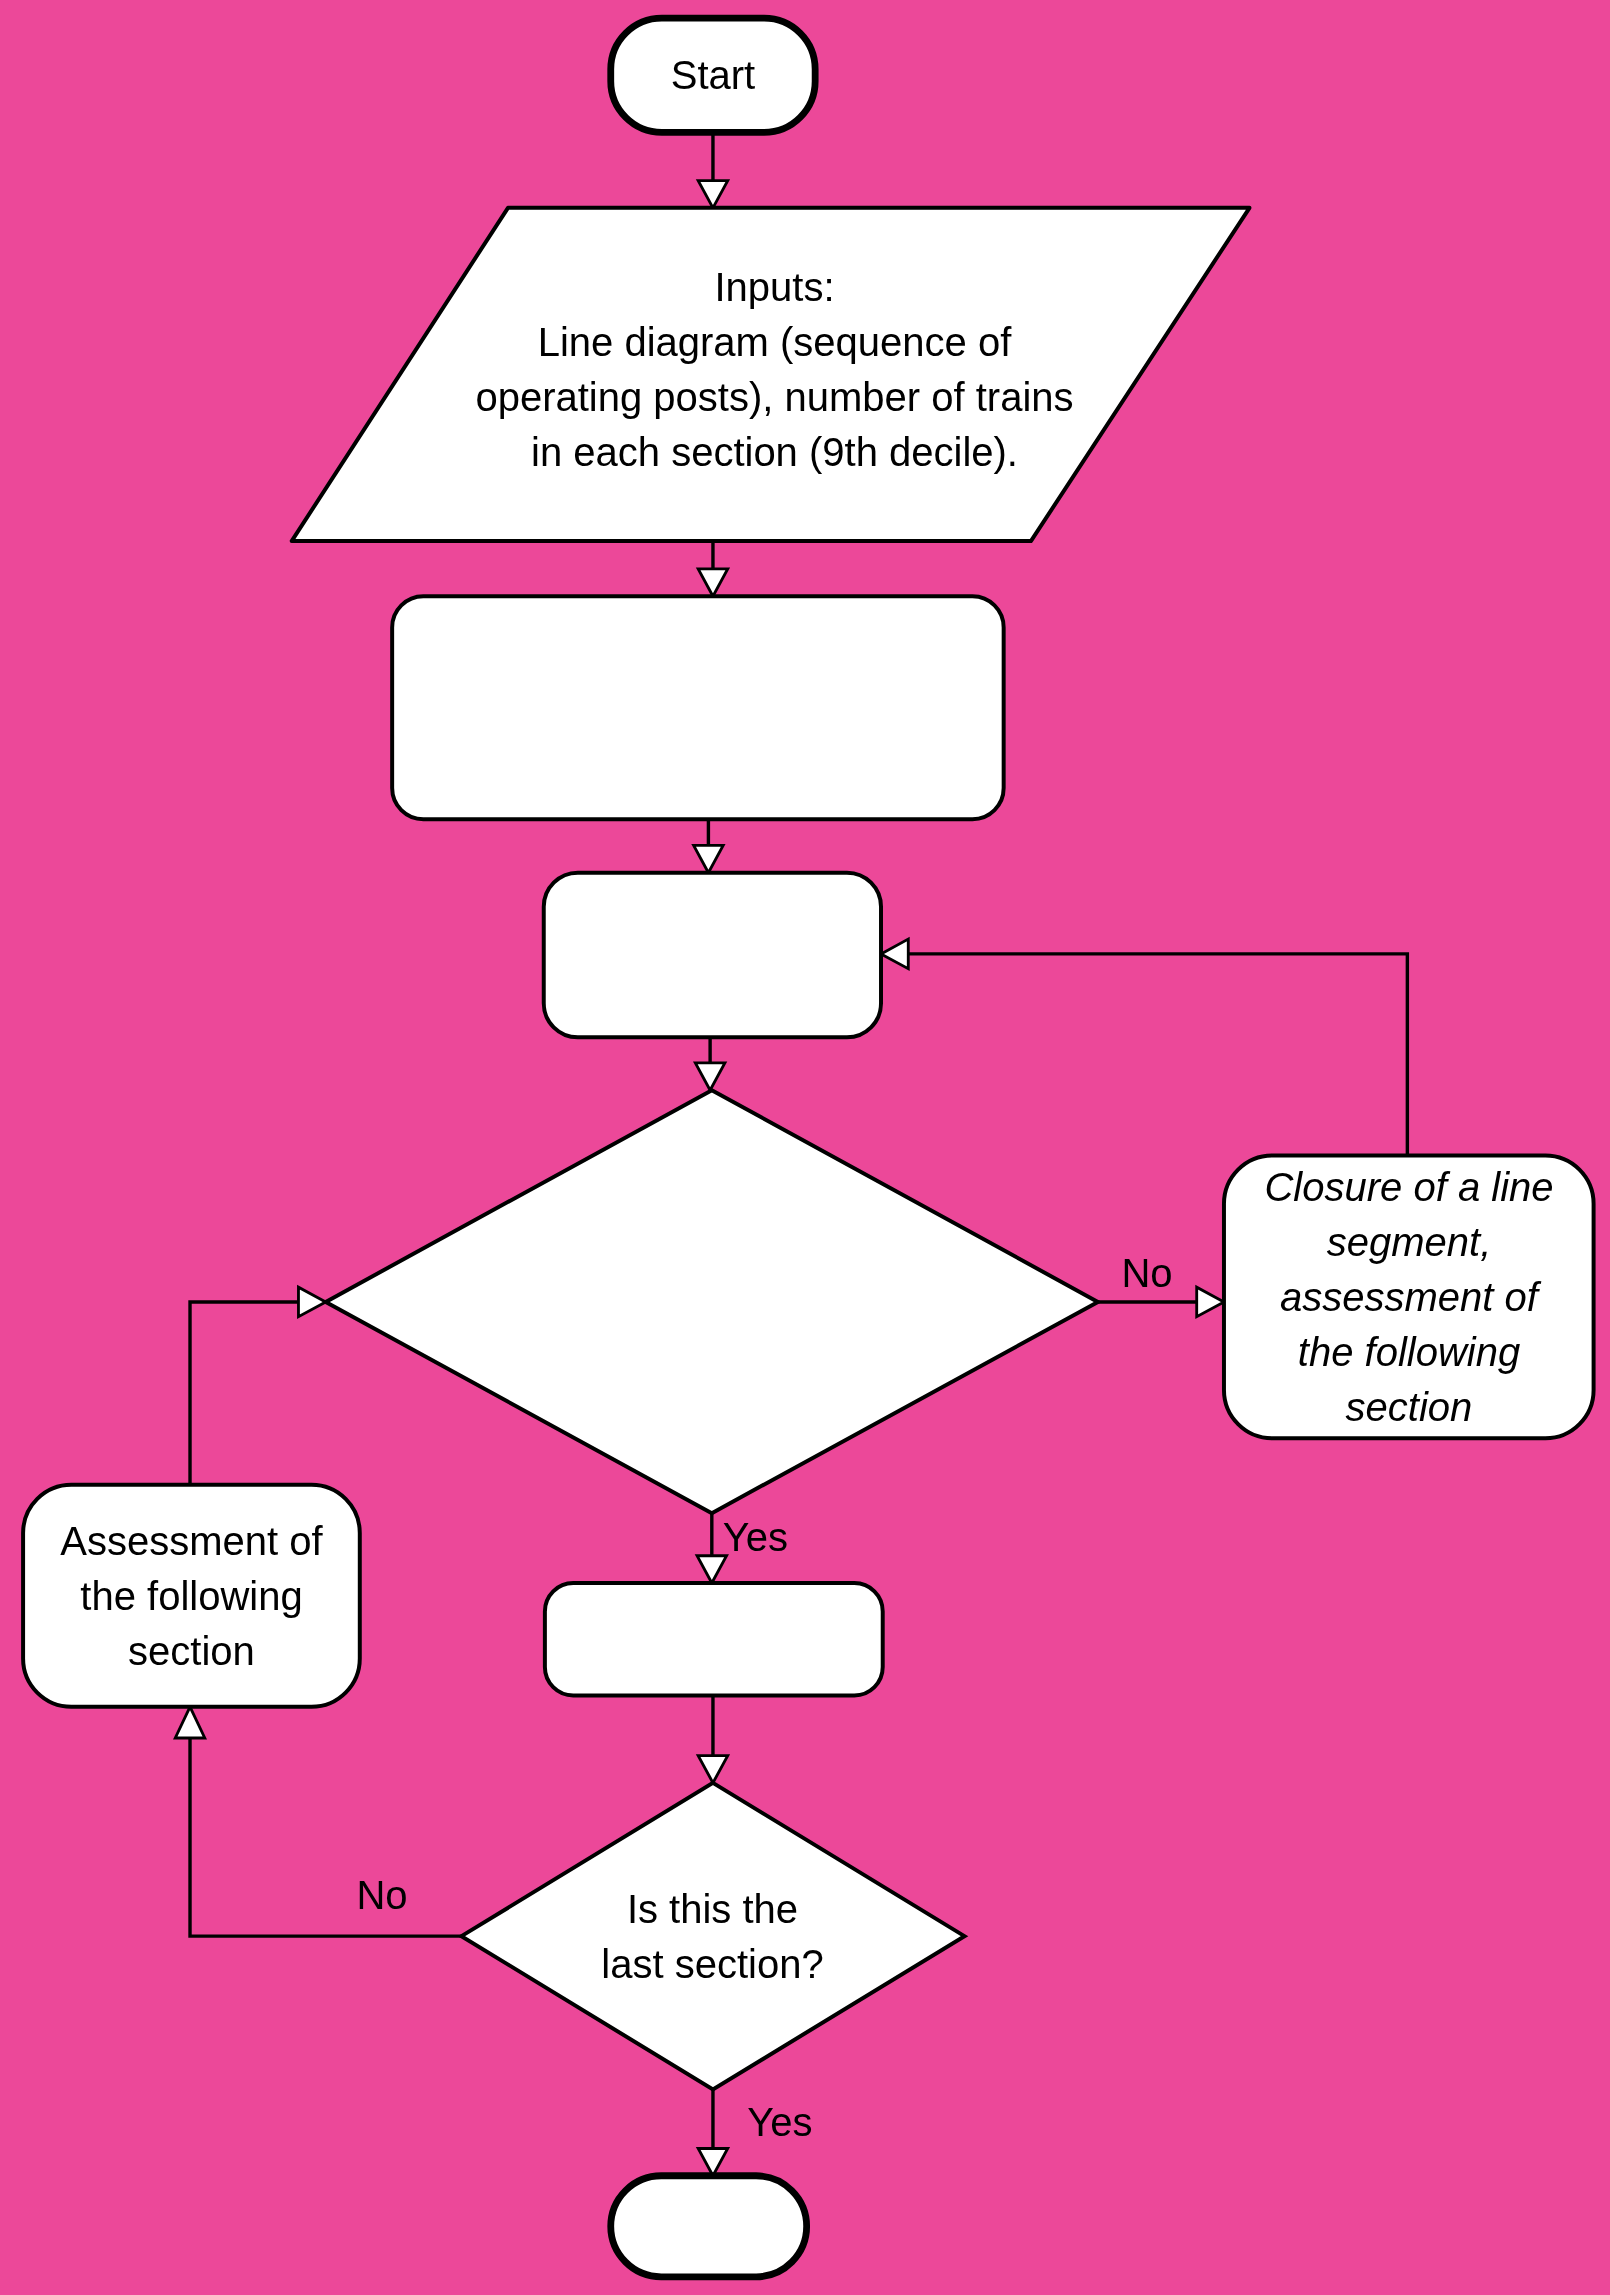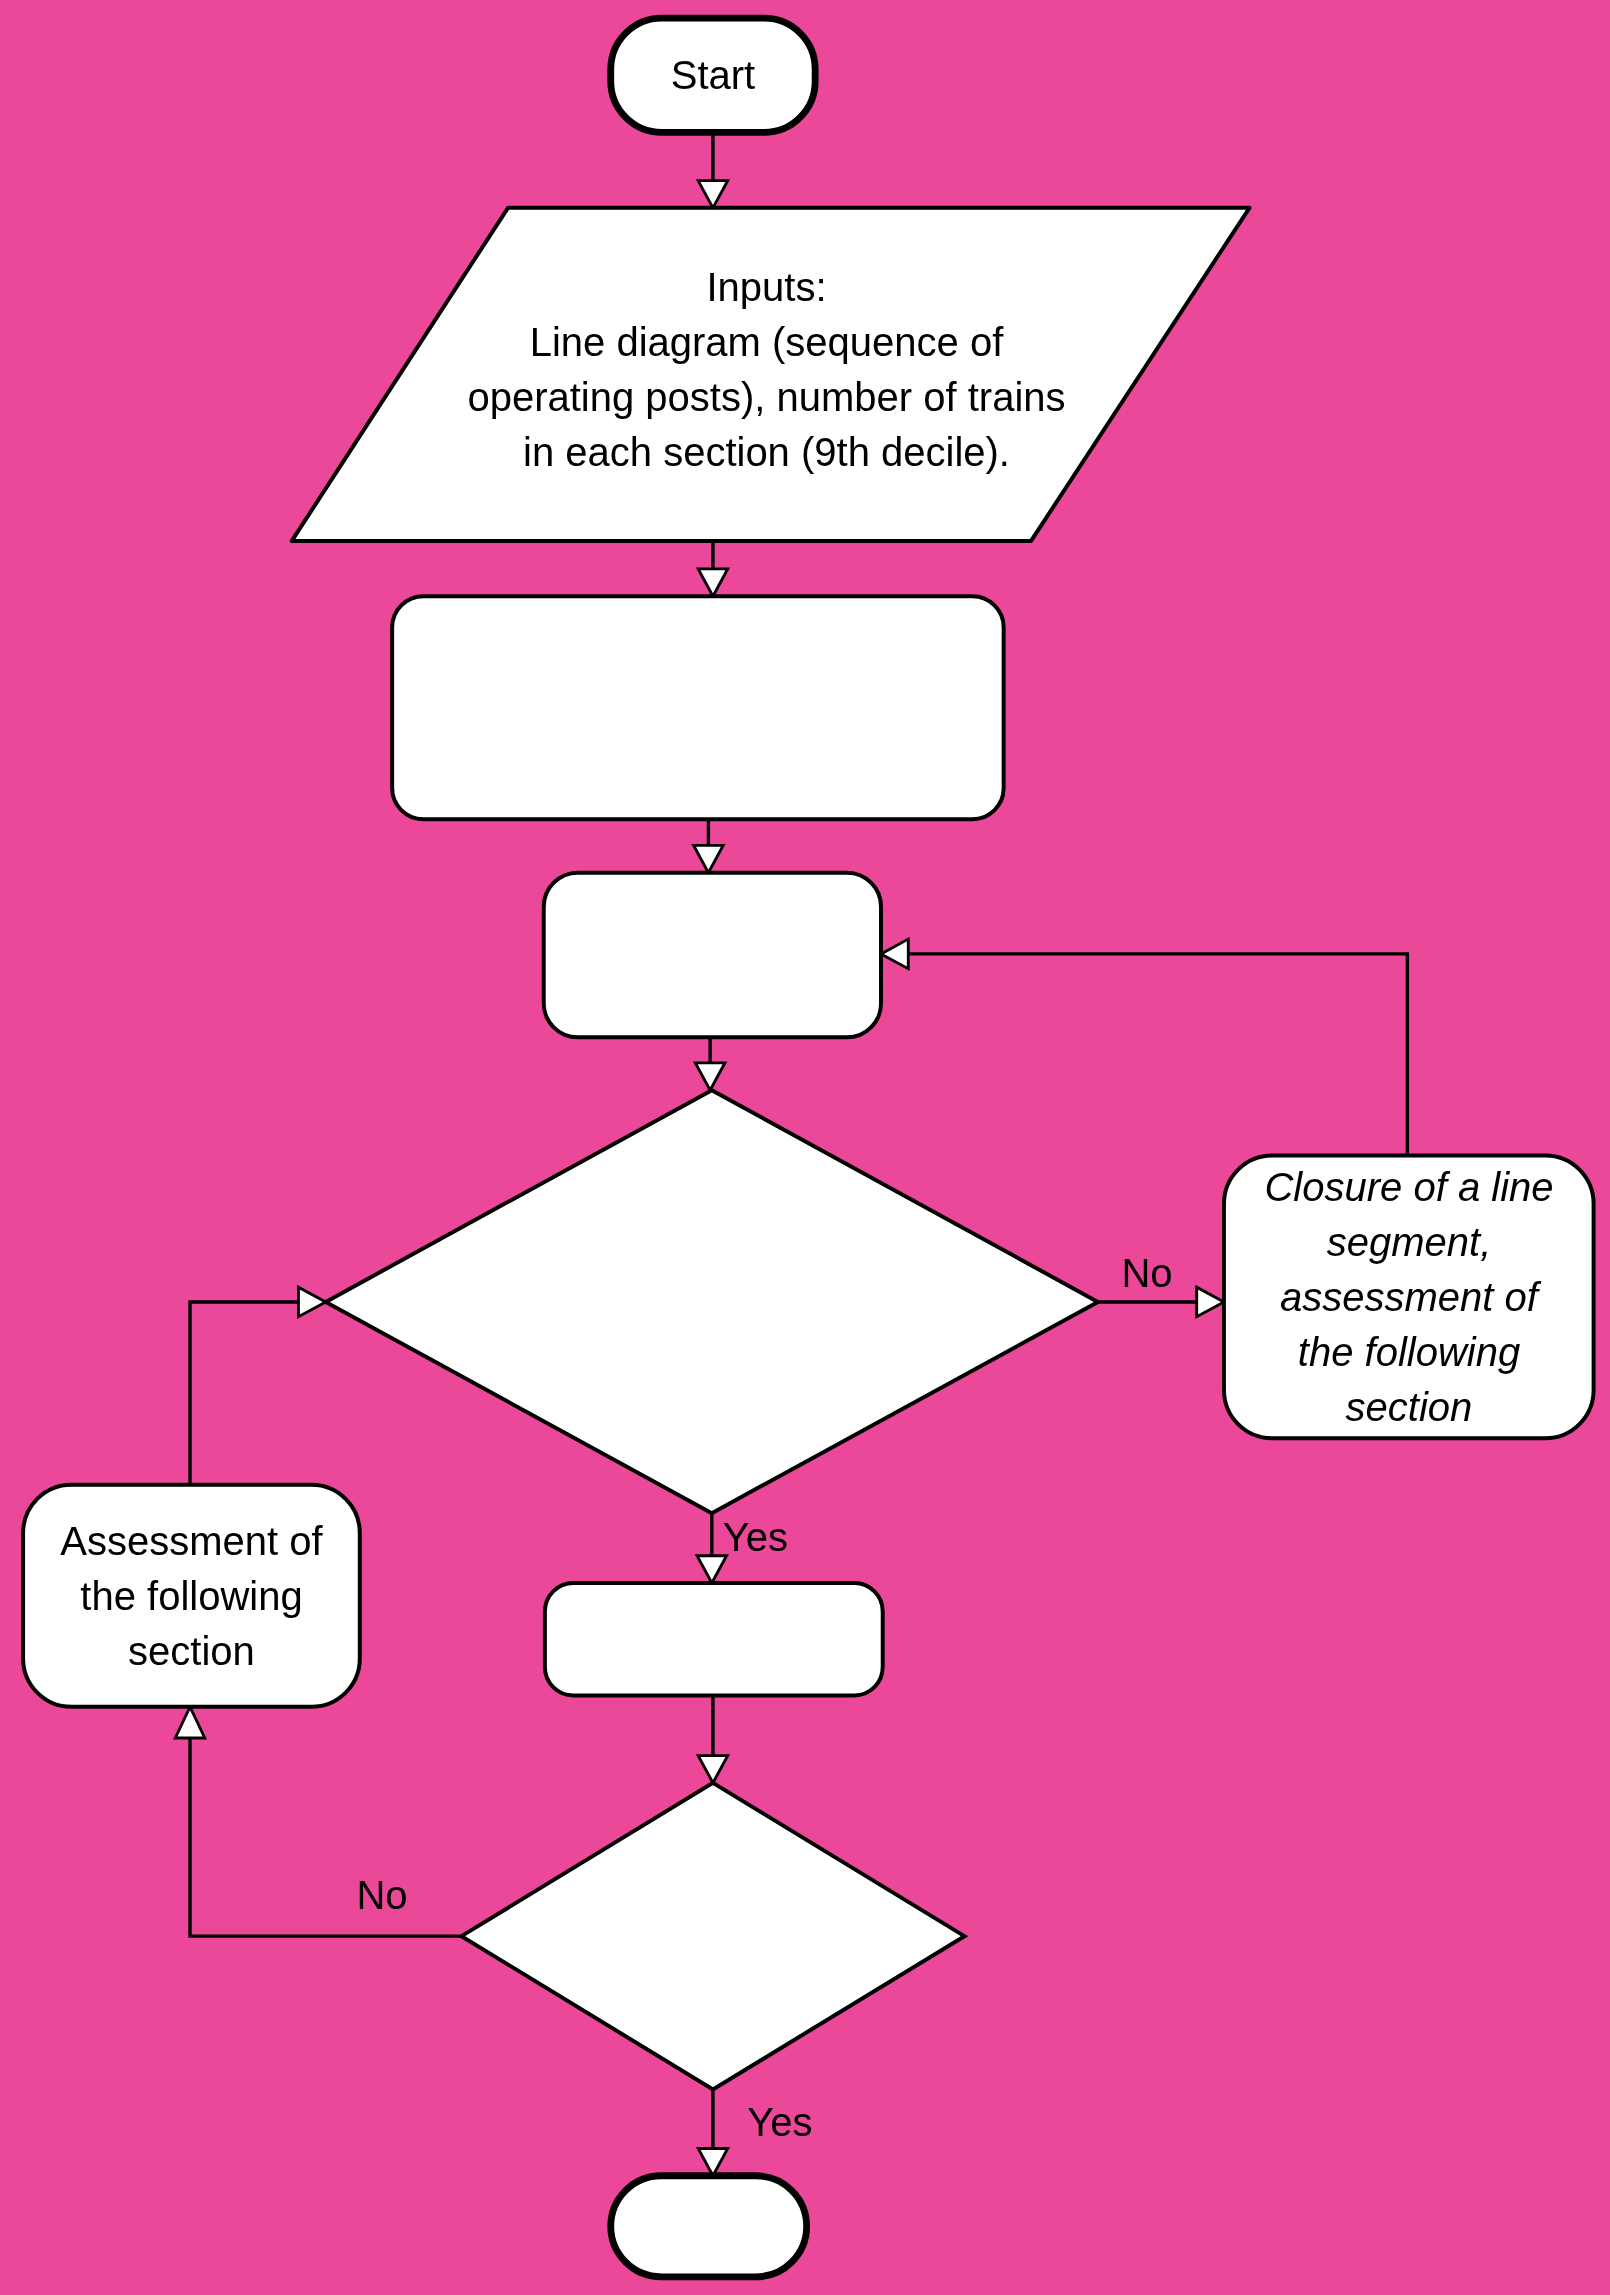--- a/index.html
+++ b/index.html
@@ -79,39 +79,41 @@
       <rect x="2155" y="2035" width="651" height="498" rx="85" ry="85" stroke-width="7"></rect>
       <rect x="40" y="2615" width="593" height="391" rx="85" ry="85" stroke-width="7"></rect>
       <rect x="959" y="2788" width="595" height="198" rx="50" ry="50" stroke-width="7"></rect>
       <polygon points="1255,3140 1698,3410 1255,3680 812,3410" stroke-width="7"></polygon>
       <rect x="1075" y="3832" width="345" height="178" rx="89" ry="89" stroke-width="12"></rect>
     </g>
   </svg>
 
   <div class="node-label" style="left:611px; top:18px; width:204px; height:114px;">Start</div>
 
-  <div class="node-label" style="left:312px; top:258px; width:909px; height:224px;">Inputs:
+  <div class="node-label" style="left:320px; top:258px; width:909px; height:224px;">Inputs:
 Line diagram (sequence of
 operating posts), number of trains
 in each section (9th decile).</div>
 
 
 
 
   <div class="node-label" style="left:1224px; top:1156px; width:370px; height:283px;font-style:italic;">Closure of a line
 segment,
 assessment of
 the following
 section</div>
 
   <div class="node-label" style="left:23px; top:1485px; width:337px; height:222px;">Assessment of
 the following
 section</div>
 
 
+  <div class="node-label" style="left:461px; top:1783px; width:503px; height:307px;">Is this the
+last section?</div>
 
 
   <div class="edge-label" style="left:1096px; top:1246px; width:102px; height:55px;">No</div>
 
   <div class="edge-label" style="left:707px; top:1510px; width:97px; height:55px;">Yes</div>
 
   <div class="edge-label" style="left:331px; top:1868px; width:102px; height:55px;">No</div>
 
   <div class="edge-label" style="left:729px; top:2095px; width:102px; height:55px;">Yes</div>
 

